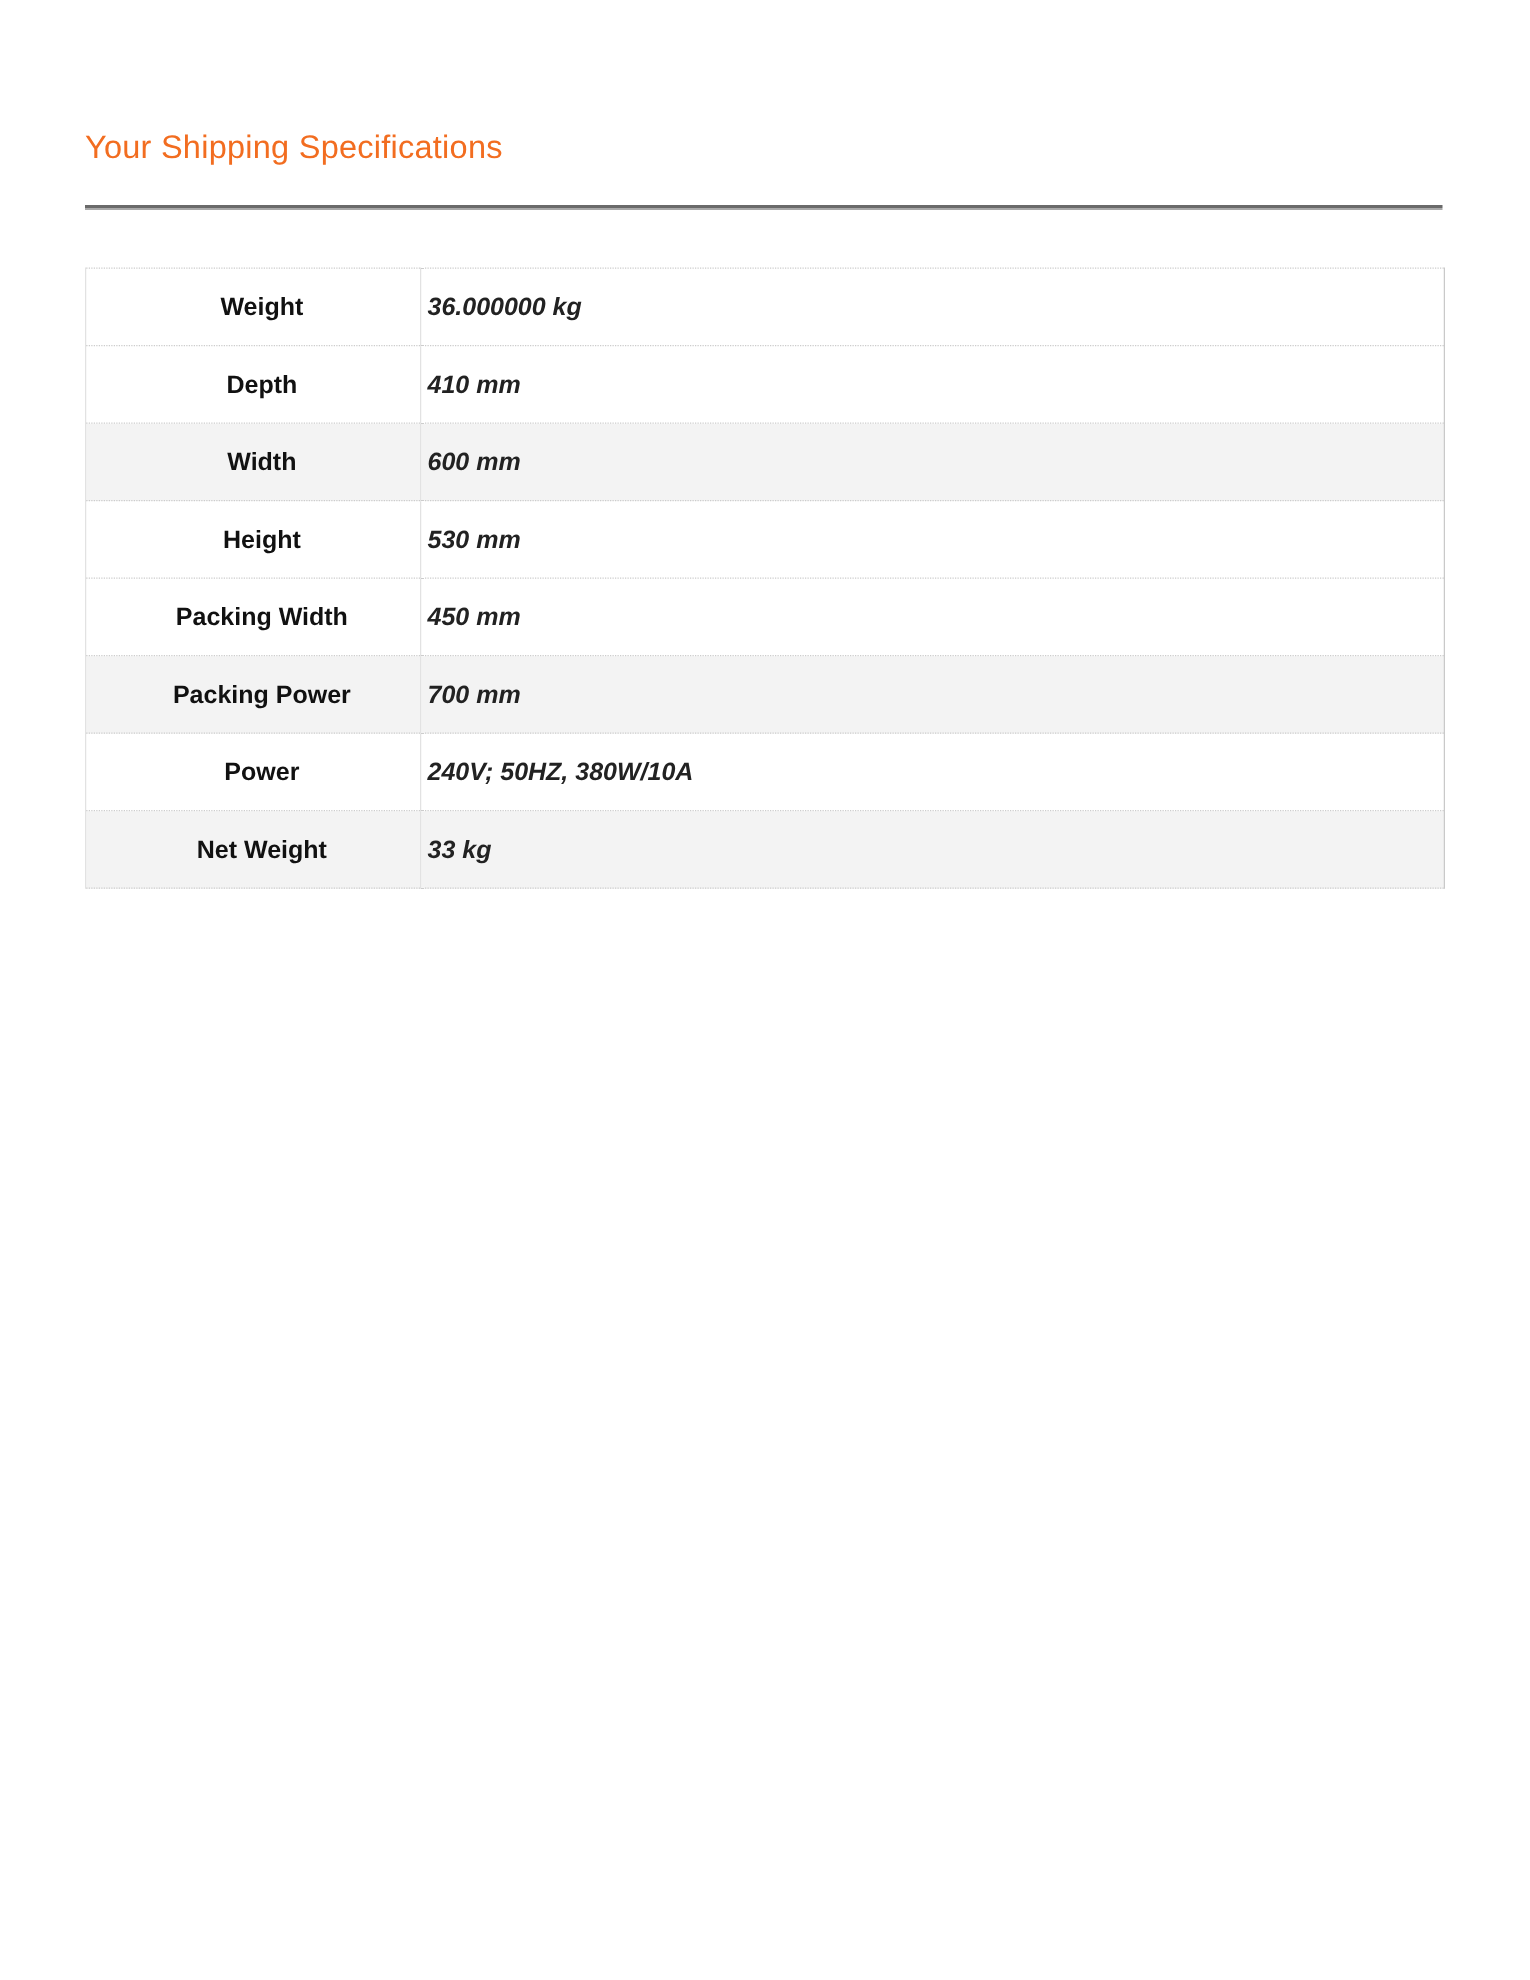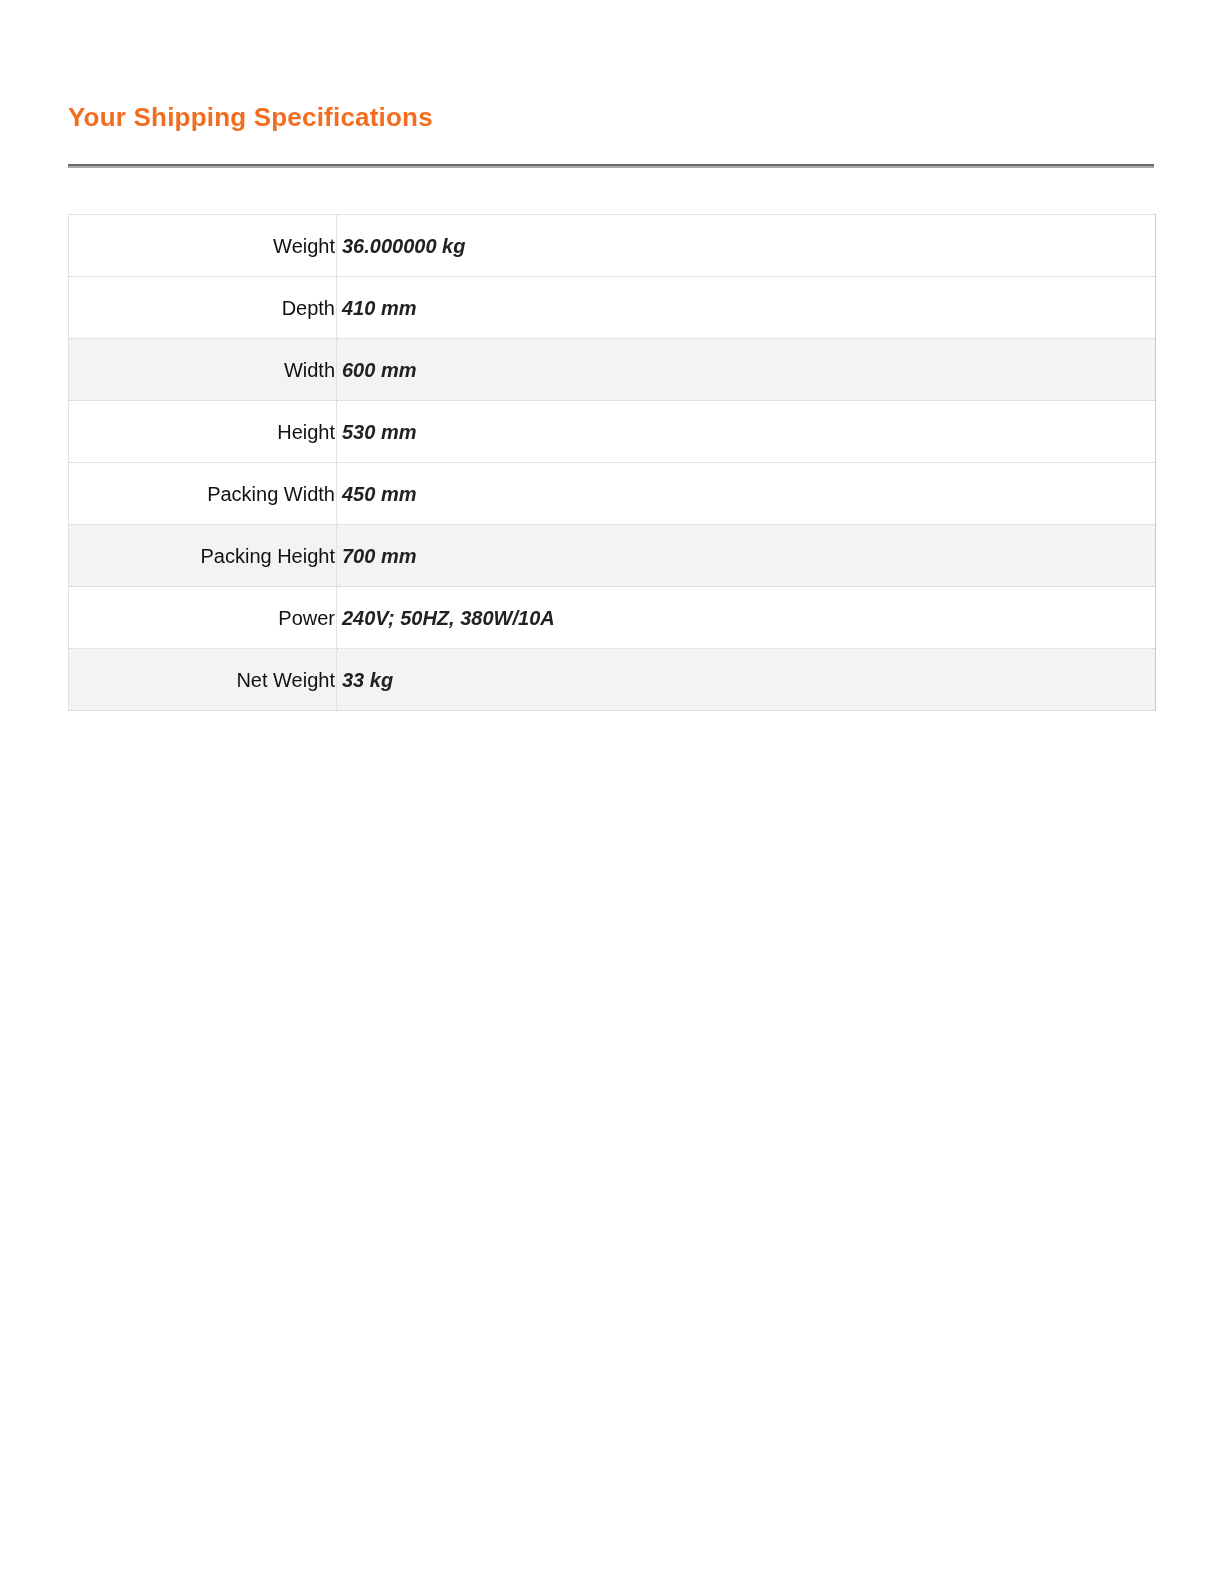--- a/index.html
+++ b/index.html
@@ -27,21 +27,21 @@
   }
   .content {
     margin-left: 68px;
     width: 1088px;
   }
   .page-title {
     margin: 0;
     padding-top: 101px;
     font-size: 26px;
     line-height: 33px;
-    font-weight: bold;
+    font-weight: normal;
     color: var(--accent);
     letter-spacing: 0.2px;
   }
   .rule {
     margin-top: 30px;
     width: 1086px;
     height: 4px;
     background: linear-gradient(to bottom,
       var(--rule_dark) 0%, var(--rule_dark) 55%,
       var(--rule_light) 55%, var(--rule_light) 100%);
@@ -63,23 +63,23 @@
   }
   .spec-table th,
   .spec-table td {
     border-bottom: 1px dotted var(--border_dotted);
     vertical-align: middle;
     font-size: 20px;
     line-height: 1.2;
   }
   .spec-table th {
     width: 268px;
-    text-align: right;
+    text-align: center;
     padding-left: 15px;
-    font-weight: normal;
+    font-weight: bold;
     color: var(--label_text);
     border-right: 1px solid var(--border_side);
   }
   .spec-table td {
     padding-left: 5px;
     font-style: italic;
     font-weight: bold;
     color: var(--value_text);
   }
 </style>
@@ -115,21 +115,21 @@
     <td>530 mm</td>
   </tr>
 
 
   <tr>
     <th>Packing Width</th>
     <td>450 mm</td>
   </tr>
 
   <tr class="alt">
-    <th>Packing Height</th>
+    <th>Packing Power</th>
     <td>700 mm</td>
   </tr>
 
   <tr>
     <th>Power</th>
     <td>240V; 50HZ, 380W/10A</td>
   </tr>
 
   <tr class="alt">
     <th>Net Weight</th>

